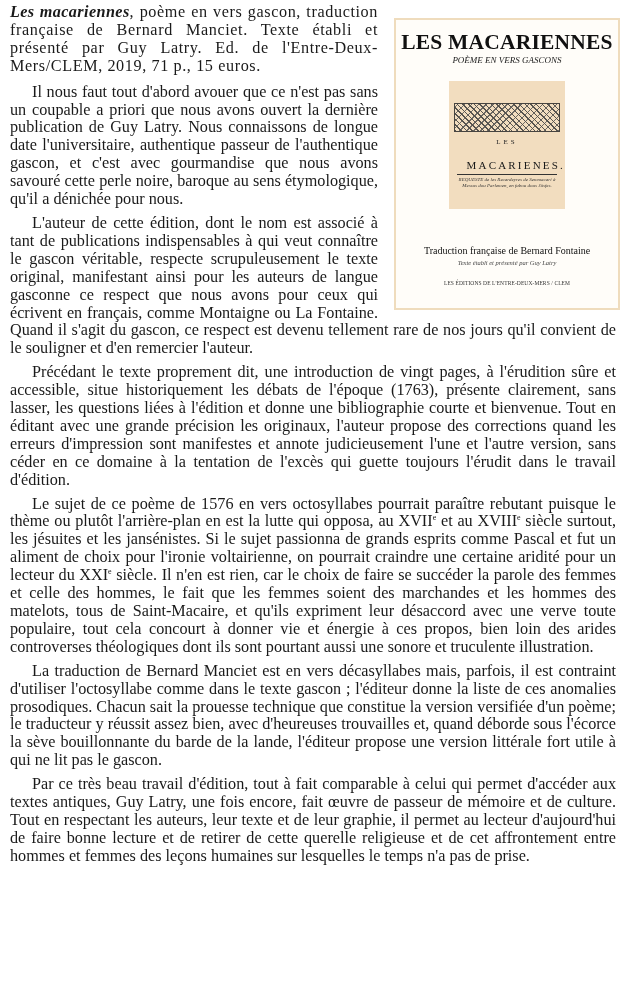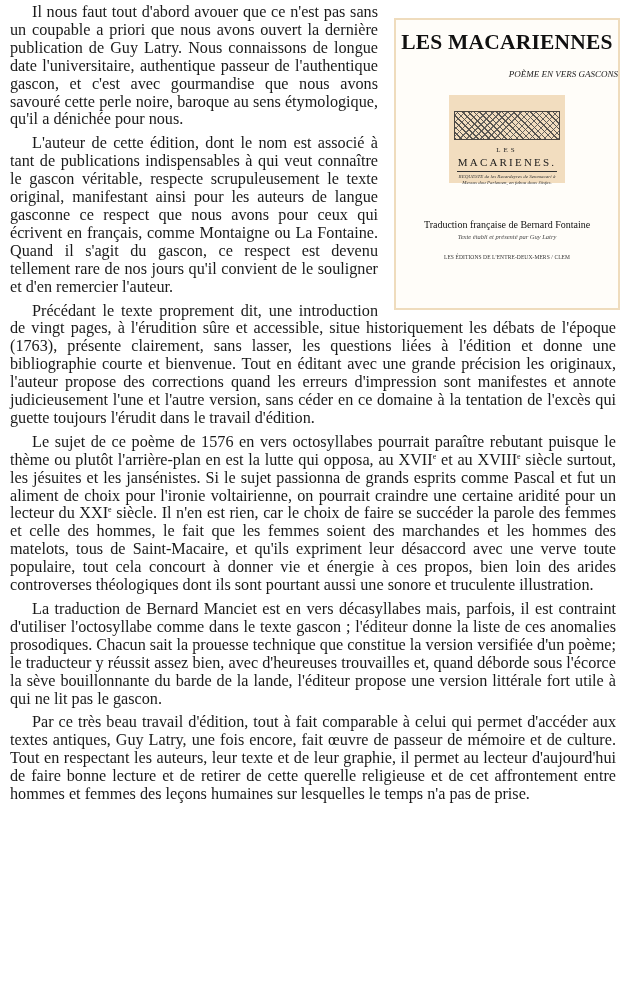--- a/index.html
+++ b/index.html
@@ -18,37 +18,37 @@
       box-sizing: border-box;
       text-align: center;
       position: relative;
     }
     .cover-title {
       font-family: "Liberation Serif", serif;
       font-weight: bold; font-size: 21.5px; letter-spacing: 0.2px;
       margin-top: 10px; color: #111;
     }
     .cover-subtitle {
-      font-style: italic; font-size: 9px; margin-top: 14px; color: #222; text-align: right;
+      font-style: italic; font-size: 9px; color: #222;
     }
     .cover-plate {
-      width: 116px; height: 88px; margin: 16px auto 0 auto;
+      width: 116px; height: 128px; margin: 16px auto 0 auto;
       background: #f2ddbf; position: relative; box-sizing: border-box;
-      padding-top: 16px;
+      padding-top: 22px;
     }
     .plate-ornament {
       width: 104px; height: 27px; margin: 0 auto;
       border: 1px solid #2a2a2a;
       background:
         repeating-linear-gradient(45deg, #3a3a3a 0 1px, transparent 1px 4px),
         repeating-linear-gradient(-45deg, #555 0 1px, transparent 1px 5px);
       opacity: 0.85;
     }
     .plate-les { font-size: 7px; letter-spacing: 3px; margin-top: 6px; color: #222; }
-    .plate-name { font-size: 11px; letter-spacing: 2.2px; margin-top: 2px; color: #1a1a1a; }
+    .plate-name { font-size: 11px; letter-spacing: 2.2px; margin-top: 13px; color: #1a1a1a; text-align: right; }
     .plate-rule { width: 100px; height: 1px; background: #333; margin: 3px auto 2px auto; }
     .plate-desc {
       font-style: italic; font-size: 5px; line-height: 6px; padding: 0 6px; color: #333;
     }
     .cover-translation { font-size: 10px; margin-top: 36px; color: #111; }
     .cover-established { font-style: italic; font-size: 6.5px; margin-top: 3px; color: #444; }
     .cover-publisher { font-size: 5.5px; margin-top: 14px; color: #333; letter-spacing: 0.1px; }
 
     p {
       margin: 0 0 6px 0;
@@ -78,20 +78,21 @@
       <div class="plate-les">LES</div>
       <div class="plate-name">MACARIENES.</div>
       <div class="plate-rule"></div>
       <div class="plate-desc">REQUESTE de les Recardeyres de Semmacari à Messus dou Parlemen, en fabou dous Jüsfes.</div>
     </div>
     <div class="cover-translation">Traduction française de Bernard Fontaine</div>
     <div class="cover-established">Texte établi et présenté par Guy Latry</div>
     <div class="cover-publisher">LES ÉDITIONS DE L'ENTRE-DEUX-MERS / CLEM</div>
   </div>
 
+  <p class="ref"><span class="ref-title">Les macariennes</span><span>, poème en vers gascon, traduction française de Bernard Manciet. Texte établi et présenté par Guy Latry. Ed. de l'Entre-Deux-Mers/CLEM, 2019, 71 p., 15 euros.</span></p>
 
   <p>Il nous faut tout d'abord avouer que ce n'est pas sans un coupable a priori que nous avons ouvert la dernière publication de Guy Latry. Nous connaissons de longue date l'universitaire, authentique passeur de l'authentique gascon, et c'est avec gourmandise que nous avons savouré cette perle noire, baroque au sens étymologique, qu'il a dénichée pour nous.</p>
   <p>L'auteur de cette édition, dont le nom est associé à tant de publications indispensables à qui veut connaître le gascon véritable, respecte scrupuleusement le texte original, manifestant ainsi pour les auteurs de langue gasconne ce respect que nous avons pour ceux qui écrivent en français, comme Montaigne ou La Fontaine. Quand il s'agit du gascon, ce respect est devenu tellement rare de nos jours qu'il convient de le souligner et d'en remercier l'auteur.</p>
   <p>Précédant le texte proprement dit, une introduction de vingt pages, à l'érudition sûre et accessible, situe historiquement les débats de l'époque (1763), présente clairement, sans lasser, les questions liées à l'édition et donne une bibliographie courte et bienvenue. Tout en éditant avec une grande précision les originaux, l'auteur propose des corrections quand les erreurs d'impression sont manifestes et annote judicieusement l'une et l'autre version, sans céder en ce domaine à la tentation de l'excès qui guette toujours l'érudit dans le travail d'édition.</p>
 
   <p><span>Le sujet de ce poème de 1576 en vers octosyllabes pourrait paraître rebutant puisque le thème ou plutôt l'arrière-plan en est la lutte qui opposa, au XVII</span><sup>e</sup><span> et au XVIII</span><sup>e</sup><span> siècle surtout, les jésuites et les jansénistes. Si le sujet passionna de grands esprits comme Pascal et fut un aliment de choix pour l'ironie voltairienne, on pourrait craindre une certaine aridité pour un lecteur du XXI</span><sup>e</sup><span> siècle. Il n'en est rien, car le choix de faire se succéder la parole des femmes et celle des hommes, le fait que les femmes soient des marchandes et les hommes des matelots, tous de Saint-Macaire, et qu'ils expriment leur désaccord avec une verve toute populaire, tout cela concourt à donner vie et énergie à ces propos, bien loin des arides controverses théologiques dont ils sont pourtant aussi une sonore et truculente illustration.</span></p>
 
   <p>La traduction de Bernard Manciet est en vers décasyllabes mais, parfois, il est contraint d'utiliser l'octosyllabe comme dans le texte gascon ; l'éditeur donne la liste de ces anomalies prosodiques. Chacun sait la prouesse technique que constitue la version versifiée d'un poème; le traducteur y réussit assez bien, avec d'heureuses trouvailles et, quand déborde sous l'écorce la sève bouillonnante du barde de la lande, l'éditeur propose une version littérale fort utile à qui ne lit pas le gascon.</p>
   <p>Par ce très beau travail d'édition, tout à fait comparable à celui qui permet d'accéder aux textes antiques, Guy Latry, une fois encore, fait œuvre de passeur de mémoire et de culture. Tout en respectant les auteurs, leur texte et de leur graphie, il permet au lecteur d'aujourd'hui de faire bonne lecture et de retirer de cette querelle religieuse et de cet affrontement entre hommes et femmes des leçons humaines sur lesquelles le temps n'a pas de prise.</p>
 

